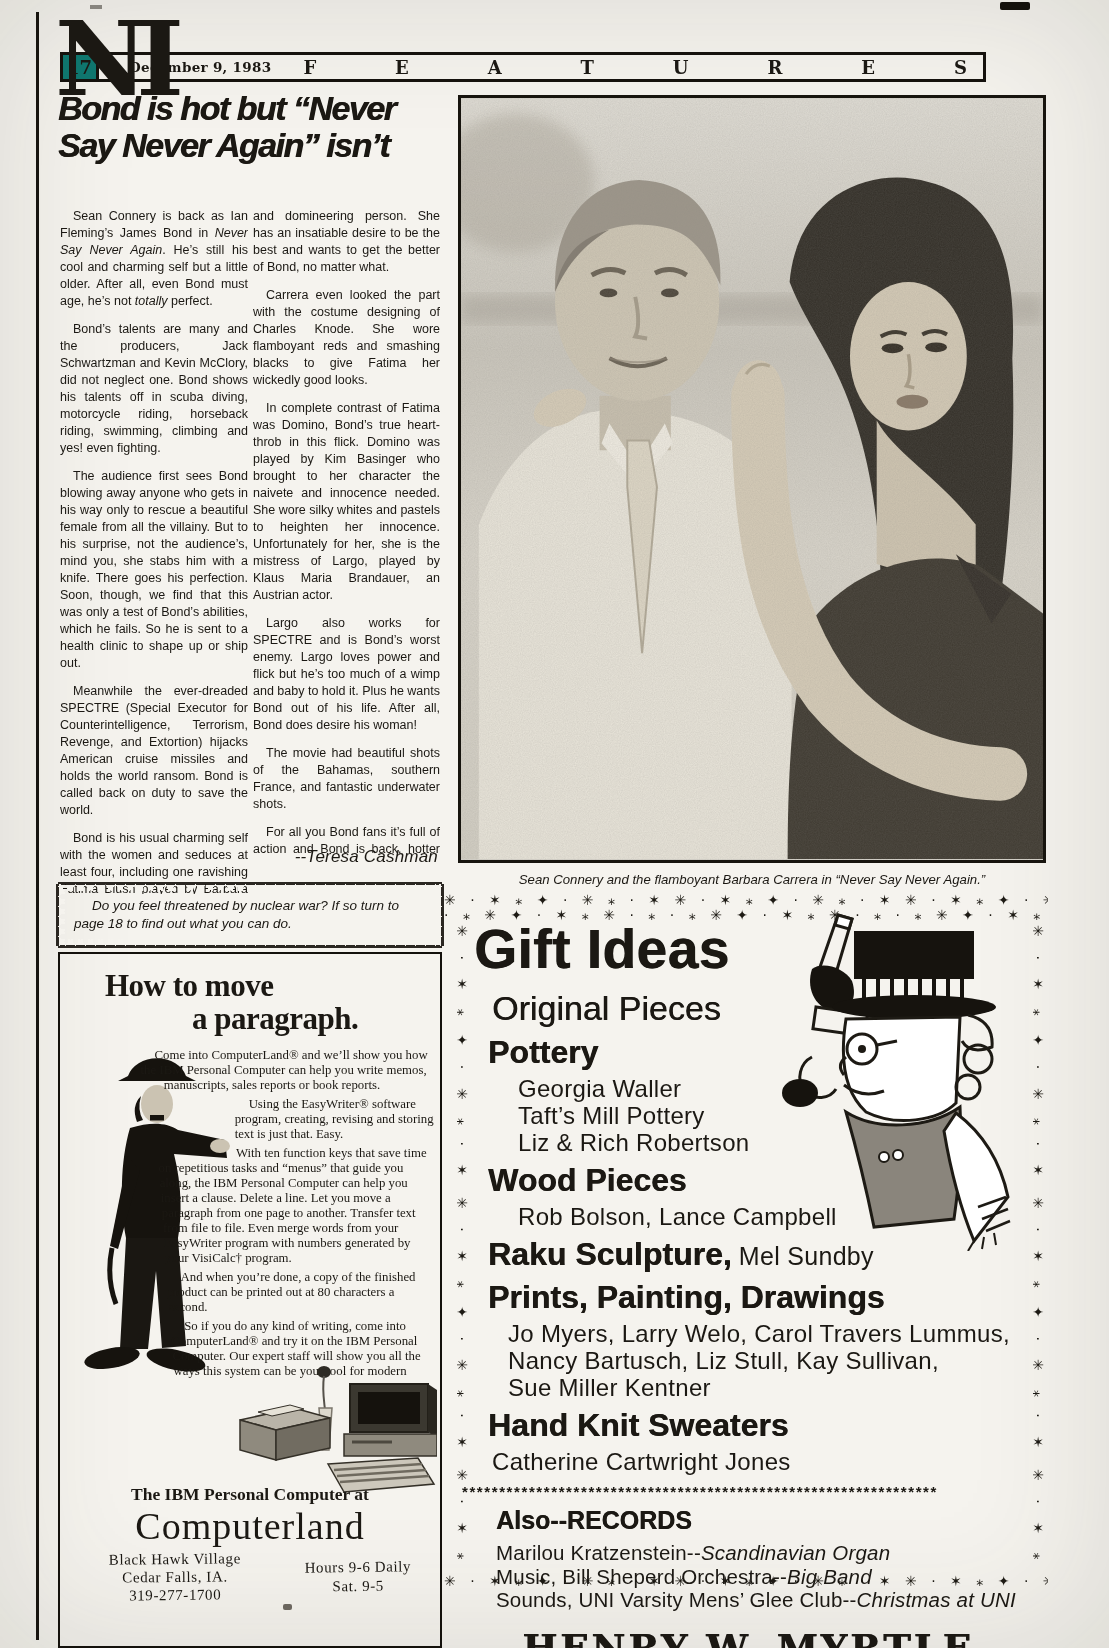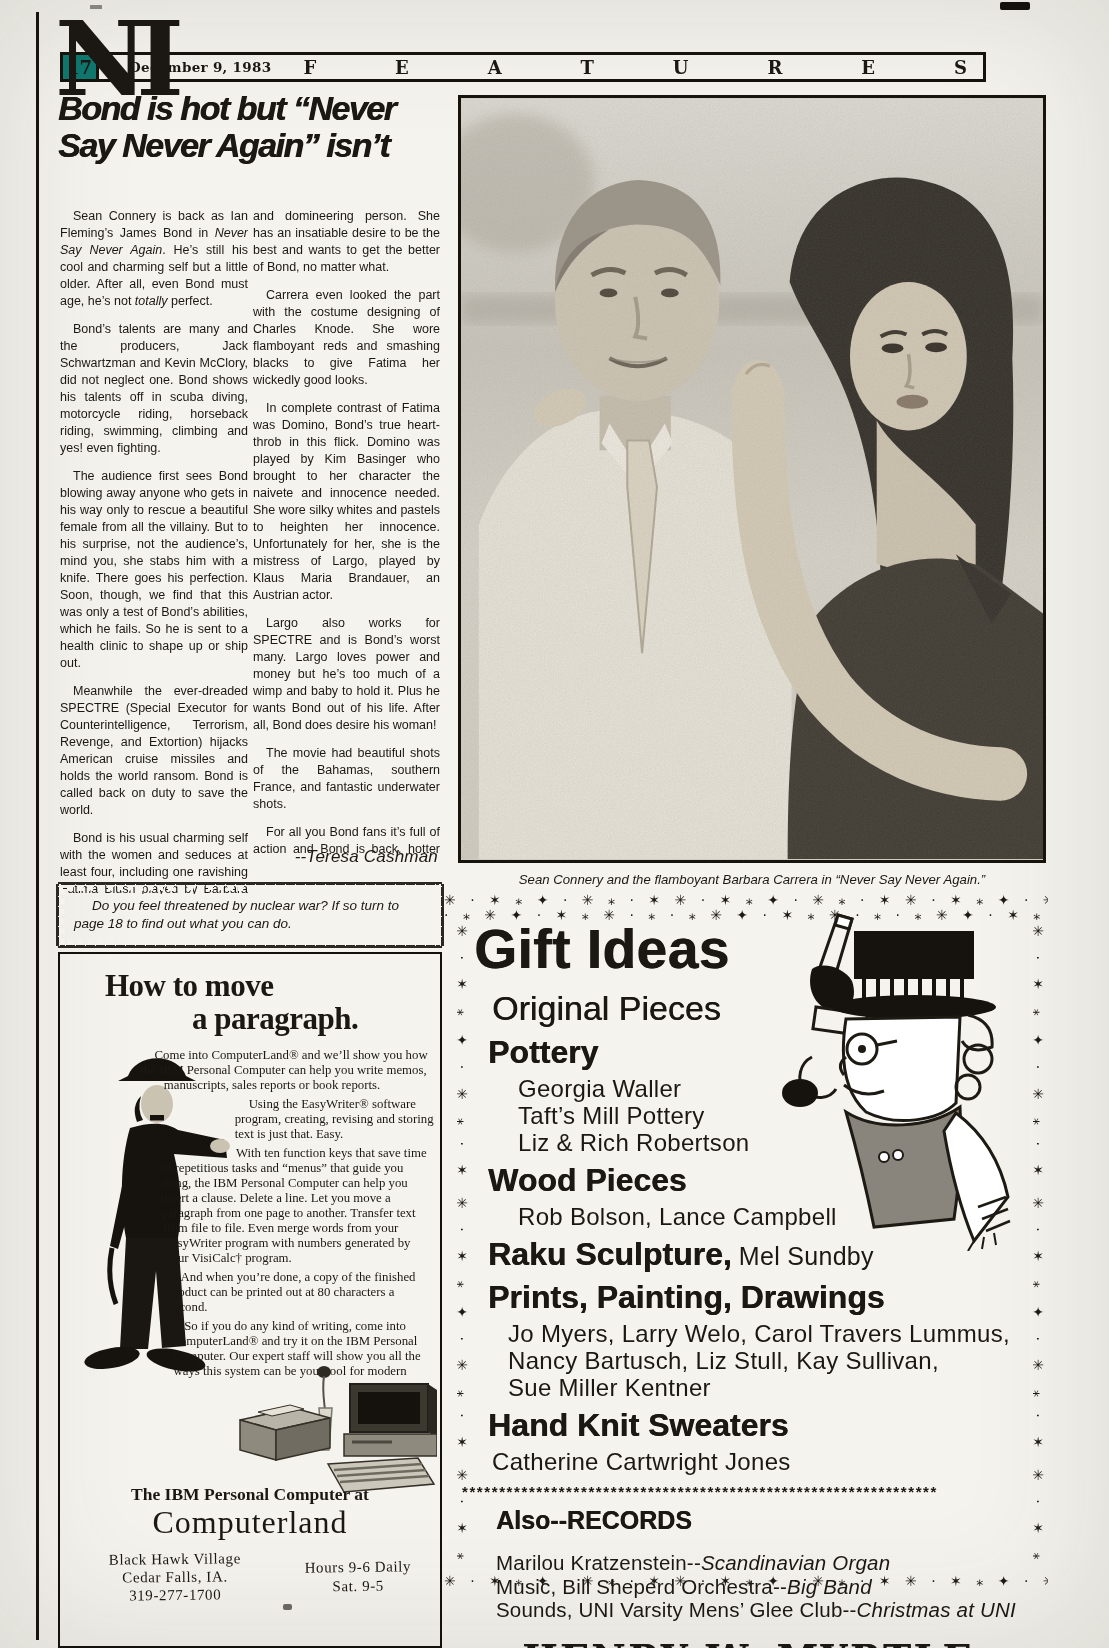--- a/index.html
+++ b/index.html
@@ -74,21 +74,21 @@
   .cl-title1{position:absolute;left:45px;top:14px;font-weight:bold;font-size:31px;letter-spacing:-.5px;}
   .cl-title2{position:absolute;left:132px;top:47px;font-weight:bold;font-size:31px;letter-spacing:-.5px;}
   .cl-bodywrap{position:absolute;left:10px;top:94px;width:364px;height:330px;overflow:hidden;
     font-size:12.8px;line-height:15px;}
   .chaplin-float{float:left;width:168px;height:340px;
     shape-outside:polygon(0 0,42% 0,42% 12%,98% 17%,98% 28%,52% 33%,62% 100%,0 100%);}
   .chaplin-float svg{display:block;margin-top:8px;}
   .cl-bodywrap p{margin:0 0 4px 0;text-indent:14px;}
   .cl-equip{position:absolute;left:172px;top:408px;width:205px;height:138px;}
   .cl-lead{position:absolute;left:0;right:0;top:530px;text-align:center;font-weight:bold;font-size:17.5px;}
-  .cl-store{position:absolute;left:0;right:0;top:550px;text-align:center;font-size:32px;letter-spacing:1px;}
+  .cl-store{position:absolute;left:0;right:0;top:550px;text-align:center;font-size:38px;letter-spacing:1px;}
   .cl-addr{position:absolute;left:20px;top:596px;width:190px;text-align:center;
     font-size:15px;line-height:18px;letter-spacing:.6px;transform:rotate(-.6deg);}
   .cl-hours{position:absolute;left:228px;top:604px;width:140px;text-align:center;
     font-size:15px;line-height:19px;letter-spacing:.6px;transform:rotate(-.8deg);}
 
   
   .gift-ad{left:444px;top:893px;width:604px;height:707px;}
   .stars{font-family:"DejaVu Sans",sans-serif;font-size:14px;letter-spacing:5px;color:#1d1a14;
     white-space:nowrap;overflow:hidden;line-height:15px;}
   .stars-top{position:absolute;left:0;right:0;top:0;height:32px;}
@@ -100,21 +100,21 @@
   .gift-content{position:absolute;left:30px;top:24px;right:26px;}
   .gift-title{font-weight:bold;font-size:55px;letter-spacing:.5px;
     text-shadow:.7px 0 0 currentColor;}
   .gift-h1{font-weight:normal;font-size:34px;margin:8px 0 0 18px;text-shadow:.5px 0 0 currentColor;}
   .gift-h2{font-weight:bold;font-size:32px;margin:6px 0 0 14px;text-shadow:.5px 0 0 currentColor;}
   .gift-names{font-size:24px;line-height:27px;margin:4px 0 0 44px;letter-spacing:.3px;}
   .gift-inline{font-size:25px;font-weight:normal;letter-spacing:.3px;text-shadow:none;}
   .gift-mascot{position:absolute;left:272px;top:14px;width:316px;height:344px;}
   .gift-divider{margin:8px 0 0 -12px;font-weight:bold;font-size:15px;letter-spacing:1.6px;
     white-space:nowrap;overflow:hidden;}
-  .gift-rech{font-weight:bold;font-size:25px;margin:6px 0 16px 22px;text-shadow:.4px 0 0 currentColor;}
+  .gift-rech{font-weight:bold;font-size:25px;margin:6px 0 6px 22px;text-shadow:.4px 0 0 currentColor;}
   .gift-recline{font-size:20.5px;line-height:23.5px;margin-left:22px;letter-spacing:.2px;}
   .gift-recline em{font-style:italic;}
   .gift-store{margin-top:14px;text-align:center;font-family:"DejaVu Serif",serif;font-weight:bold;
     font-size:37px;letter-spacing:3px;text-shadow:.8px 0 0 currentColor;}
 </style>
 </head>
 <body>
 
 <div id="paper">
 
@@ -150,21 +150,21 @@
     <p class="para">The audience first sees Bond blowing away anyone who gets in his way only to rescue a beautiful female from all the villainy. But to his surprise, not the audience’s, mind you, she stabs him with a knife. There goes his perfection. Soon, though, we find that this was only a test of Bond’s abilities, which he fails. So he is sent to a health clinic to shape up or ship out.</p>
     <p class="para">Meanwhile the ever-dreaded SPECTRE (Special Executor for Counterintelligence, Terrorism, Revenge, and Extortion) hijacks American cruise missiles and holds the world ransom. Bond is called back on duty to save the world.</p>
     <p class="para">Bond is his usual charming self with the women and seduces at least four, including one ravishing Fatima Blush played by Barbara Carrera. Unfortunately she is one wicked person and works for, you guessed it...SPECTRE.</p>
     <p class="para">Carrera does an almost perfect performance of a power-hungry</p>
   </div>
 
   <div class="abs col col2">
     <p class="para noindent">and domineering person. She has an insatiable desire to be the best and wants to get the better of Bond, no matter what.</p>
     <p class="para">Carrera even looked the part with the costume designing of Charles Knode. She wore flamboyant reds and smashing blacks to give Fatima her wickedly good looks.</p>
     <p class="para">In complete contrast of Fatima was Domino, Bond’s true heart-throb in this flick. Domino was played by Kim Basinger who brought to her character the naivete and innocence needed. She wore silky whites and pastels to heighten her innocence. Unfortunately for her, she is the mistress of Largo, played by Klaus Maria Brandauer, an Austrian actor.</p>
-    <p class="para">Largo also works for SPECTRE and is Bond’s worst many. Largo loves power and money but he’s too much of a wimp and baby to hold it. Plus he wants Bond out of his life. After all, Bond does desire his woman!</p>
+    <p class="para">Largo also works for SPECTRE and is Bond’s worst enemy. Largo loves power and flick but he’s too much of a wimp and baby to hold it. Plus he wants Bond out of his life. After all, Bond does desire his woman!</p>
     <p class="para">The movie had beautiful shots of the Bahamas, southern France, and fantastic underwater shots.</p>
     <p class="para">For all you Bond fans it’s full of action and Bond is back, hotter than ever, with Connery’s expressive face and wonderful accent. An award for originality? Well, as they say, “If you’ve seen one Bond movie, you’ve seen them all.”</p>
   </div>
 
   <div class="abs byline">--Teresa Cashman</div>
 
   <div class="abs photo-frame">
     <svg viewBox="0 0 588 768">
       <defs>
         <linearGradient id="sky" x1="0" y1="0" x2="0" y2="1">

